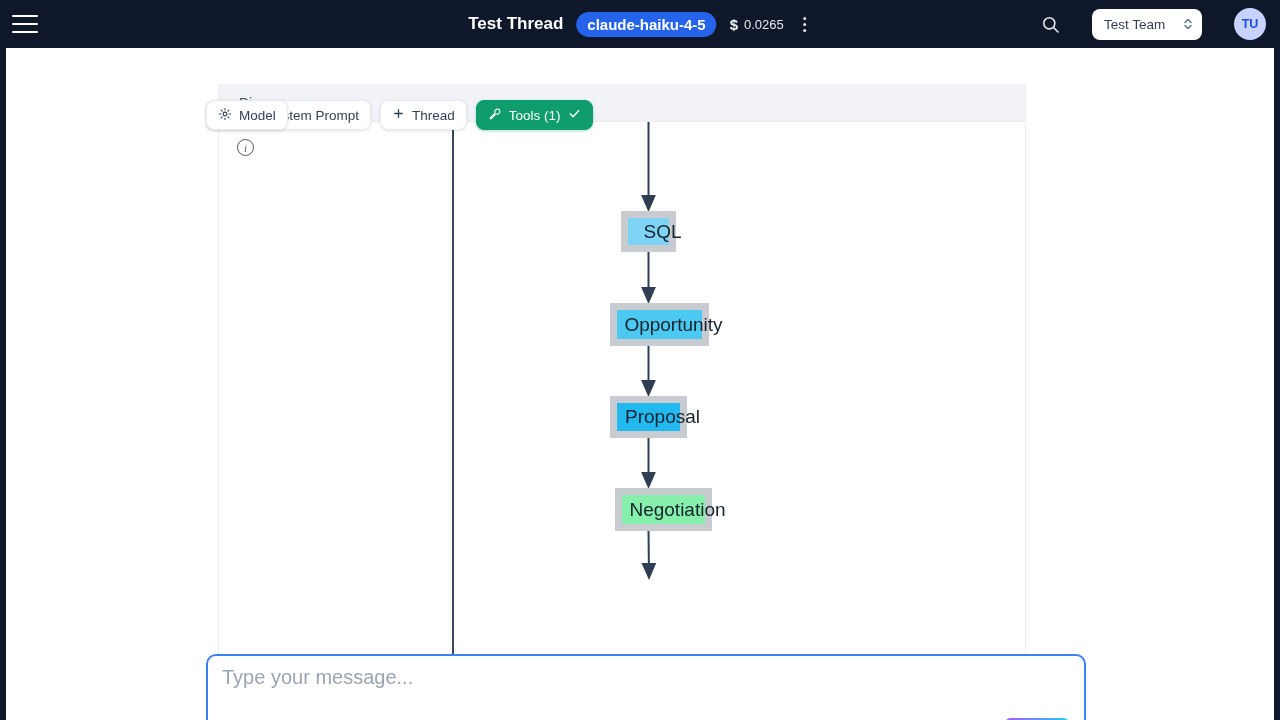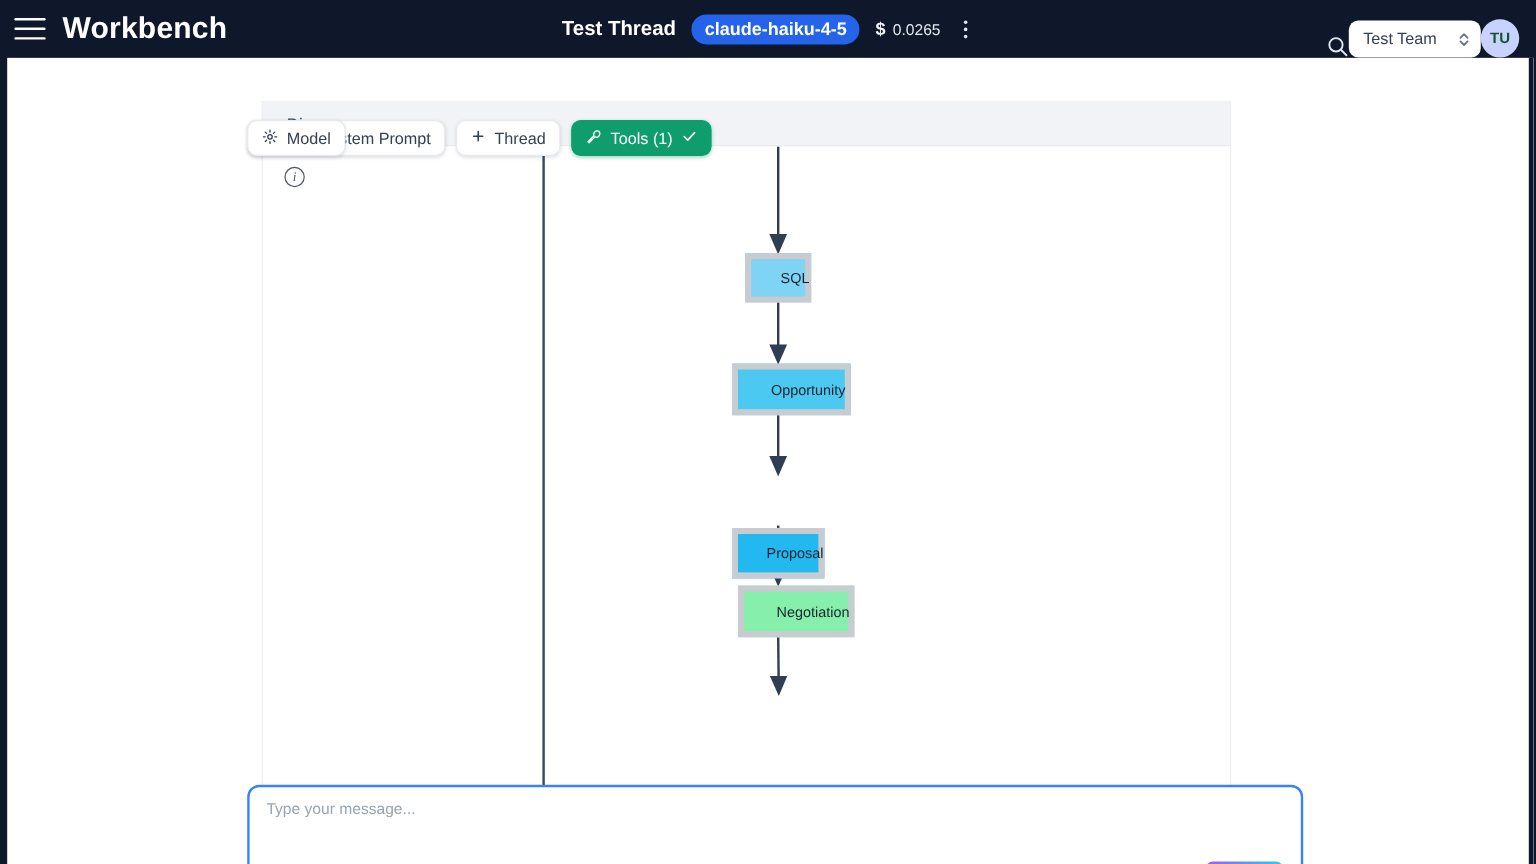--- a/index.html
+++ b/index.html
@@ -44,34 +44,34 @@
   .cost { display: flex; align-items: center; gap: 6px; color: #e2e8f0; font-size: 13px; }
   .cost .dollar { font-size: 15px; font-weight: bold; color: #f1f5f9; }
   .kebab {
     display: flex; flex-direction: column; gap: 3px;
     padding: 4px 6px; cursor: pointer;
   }
   .kebab i { width: 3px; height: 3px; border-radius: 50%; background: #e2e8f0; display: block; }
 
   .right-group {
     position: absolute; right: 14px; top: 0; height: 48px;
-    display: flex; align-items: flex-end; gap: 0;
+    display: flex; align-items: center; gap: 32px;
   }
   .icon-btn { cursor: pointer; display: flex; align-items: center; justify-content: center; }
   .team-select {
     background: #ffffff; border-radius: 8px;
     height: 31px; min-width: 110px;
     display: flex; align-items: center; justify-content: space-between;
     padding: 0 9px 0 12px; gap: 8px;
     color: #334155; font-size: 13.5px; cursor: pointer;
   }
   .chev-updown { display: flex; flex-direction: column; line-height: 5px; color: #64748b; font-size: 8px; }
   .avatar {
     width: 32px; height: 32px; border-radius: 50%;
-    background: #c7d2fe; color: #14532d;
+    background: #c7d2fe; color: #1d4ed8;
     font-size: 12.5px; font-weight: bold;
     display: flex; align-items: center; justify-content: center;
     cursor: pointer;
   }
 
   
   .page {
     position: absolute; top: 48px; left: 6px;
     width: 1272px; height: 672px;
     background: #ffffff;
@@ -150,22 +150,22 @@
   .lane-divider {
     position: absolute; left: 233px; top: 0;
     width: 2px; height: 594px; background: #36495f;
   }
 
   
   .flow { position: absolute; left: 0; top: 0; width: 808px; height: 594px; }
   .node {
     position: absolute;
     display: flex; align-items: center; justify-content: center;
-    border: 5px solid #b91c1c;
-    color: #16232e; font-size: 12px;
+    border: 7px solid #b91c1c;
+    color: #16232e; font-size: 19px;
     white-space: nowrap;
     font-family: "Liberation Sans", sans-serif;
     padding-left: 28px;
   }
   .diamond-wrap {
     position: absolute;
     display: flex; align-items: center; justify-content: center;
   }
   .diamond-shape {
     position: absolute; left: 50%; top: 50%;
@@ -182,21 +182,21 @@
   .composer {
     position: absolute; left: 200px; top: 606px;
     width: 880px; height: 104px;
     background: #ffffff;
     border: 2px solid #3b82f6; border-radius: 10px;
     z-index: 35;
   }
   .composer-input {
     position: absolute; left: 14px; top: 10px;
     width: 840px; border: none; outline: none;
-    font-size: 13px; color: #334155;
+    font-size: 20px; color: #334155;
     font-family: "Liberation Sans", sans-serif;
     background: transparent;
   }
   .composer-input::placeholder { color: #9aa4b2; }
   .composer-foot {
     position: absolute; left: 0; bottom: 0;
     width: 100%; height: 46px;
     display: flex; align-items: center;
     padding: 0 14px 0 12px;
   }
@@ -212,21 +212,20 @@
 </style>
 </head>
 <body>
 
 <div class="topbar">
   <div class="hamburger">
     <i></i>
       <i></i>
       <i></i>
   </div>
-  <div class="app-title">Workbench</div>
 
   <div class="center-group">
     <div class="thread-title">Test Thread</div>
     <div class="model-pill">claude-haiku-4-5</div>
     <div class="cost">
       <span class="dollar">$</span>
       <span>0.0265</span>
     </div>
     <div class="kebab">
         <i></i>
@@ -274,21 +273,21 @@
               </marker>
             </defs>
             <line x1="429.5" y1="0" x2="429.5" y2="87" stroke="#2f3e52" stroke-width="2" marker-end="url(#ah)"></line>
             <line x1="429.5" y1="130" x2="429.5" y2="179" stroke="#2f3e52" stroke-width="2" marker-end="url(#ah)"></line>
             <line x1="429.5" y1="224" x2="429.5" y2="272" stroke="#2f3e52" stroke-width="2" marker-end="url(#ah)"></line>
             <line x1="429.5" y1="316" x2="429.5" y2="364" stroke="#2f3e52" stroke-width="2" marker-end="url(#ah)"></line>
             <line x1="429.5" y1="409" x2="430" y2="455" stroke="#2f3e52" stroke-width="2" marker-end="url(#ah)"></line>
           </svg>
           <div class="node" style="left: 402px; top: 89px; width: 55px; height: 41px; background: rgb(127, 211, 245); border-color: rgb(200, 204, 208); color: rgb(22, 35, 46);">SQL</div>
           <div class="node" style="left: 391px; top: 181px; width: 99px; height: 43px; background: rgb(76, 201, 240); border-color: rgb(200, 204, 208); color: rgb(22, 35, 46);">Opportunity</div>
-          <div class="node" style="left: 391px; top: 274px; width: 77px; height: 42px; background: rgb(34, 184, 240); border-color: rgb(200, 204, 208); color: rgb(22, 35, 46); margin-top: 44px;">Proposal</div>
+          <div class="node" style="left: 391px; top: 274px; width: 77px; height: 42px; background: rgb(34, 184, 240); border-color: rgb(200, 204, 208); color: rgb(22, 35, 46);">Proposal</div>
           <div class="node" style="left: 396px; top: 366px; width: 97px; height: 43px; background: #86efac; border-color: rgb(200, 204, 208); color: rgb(22, 35, 46);">Negotiation</div>
         </div>
     </div>
   </div>
 
   <div class="toolbar">
     <div class="toolbar-left">
       <div class="tbtn">
         <span>
           <svg width="14" height="14" viewBox="0 0 24 24" fill="none" stroke="#334155" stroke-width="2" stroke-linecap="round" stroke-linejoin="round">

